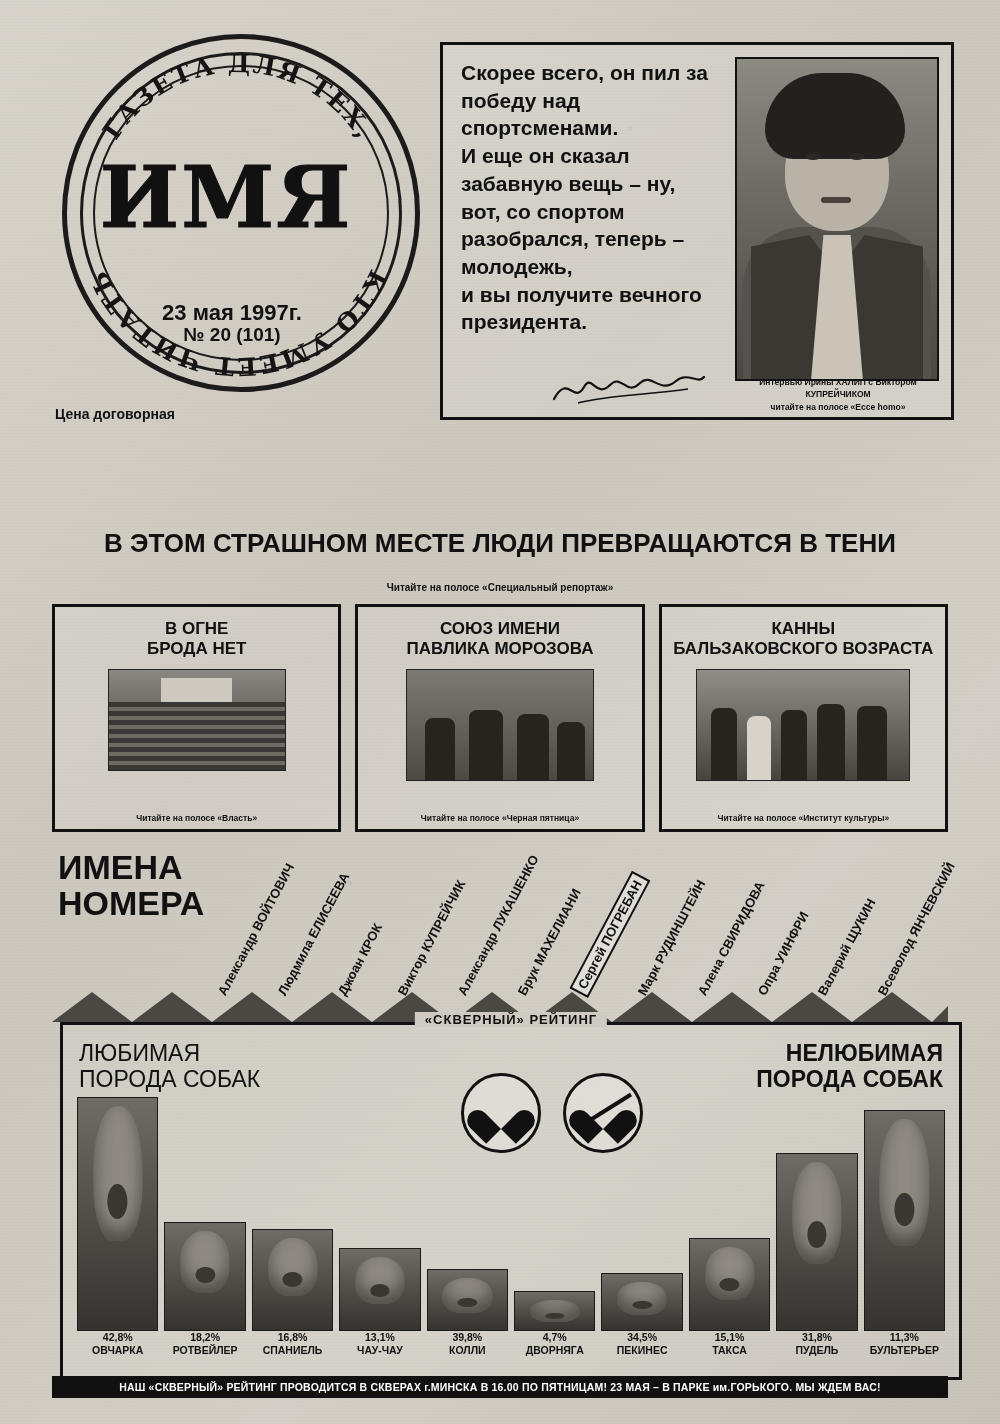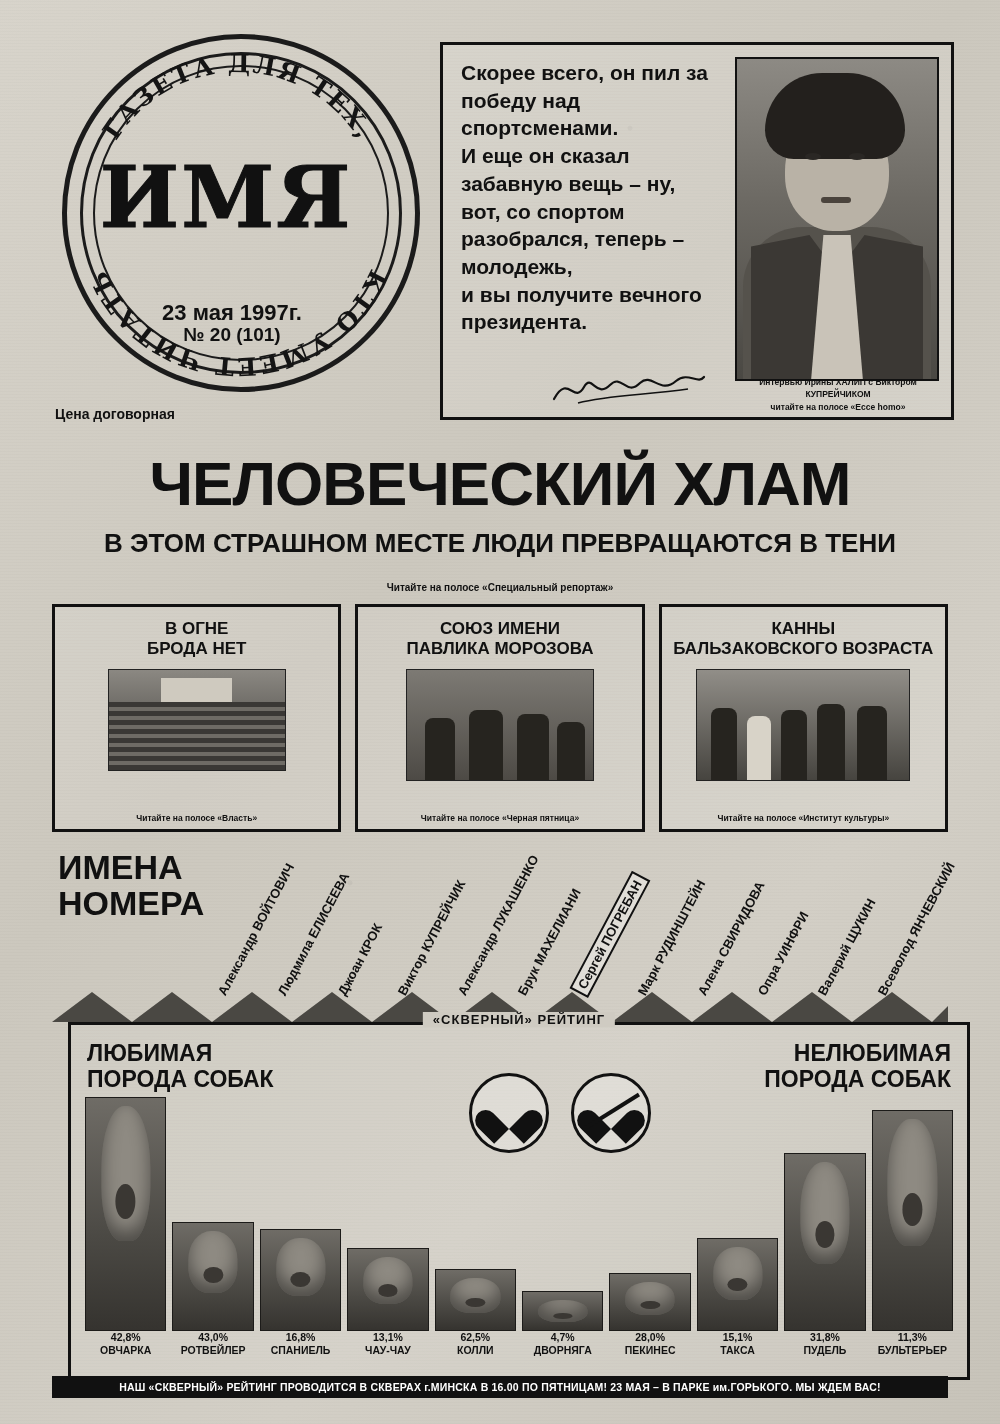--- a/index.html
+++ b/index.html
@@ -82,24 +82,24 @@
   
   .names-band{position:absolute;left:52px;top:846px;width:896px;height:176px;}
   .names-title{position:absolute;left:6px;top:4px;font-size:34px;font-weight:bold;line-height:1.05;}
   .name-items{position:absolute;left:176px;top:0;width:720px;height:176px;}
   .name-item{position:absolute;bottom:24px;transform-origin:left bottom;transform:rotate(-62deg);
     font-size:13px;font-weight:bold;white-space:nowrap;}
   .name-item.boxed{border:2px solid #111;padding:1px 4px;background:rgba(255,255,255,0.35);}
   .zig{position:absolute;left:0;right:0;bottom:0;height:40px;}
 
   
-  .rating{position:absolute;left:68px;top:1022px;width:896px;height:352px;border:3px solid #111;background:rgba(255,255,255,0.08);}
+  .rating{position:absolute;left:60px;top:1022px;width:896px;height:352px;border:3px solid #111;background:rgba(255,255,255,0.08);}
   .rating-tab{position:absolute;left:50%;transform:translateX(-50%);top:-13px;background:#cfcbc2;
     padding:0 10px;font-size:13px;font-weight:bold;letter-spacing:1px;}
-  .lbl-left{position:absolute;left:16px;top:16px;font-size:23px;font-weight:bold;line-height:1.12;}
+  .lbl-left{position:absolute;left:16px;top:16px;font-size:23px;font-weight:normal;line-height:1.12;}
   .lbl-right{position:absolute;right:16px;top:16px;font-size:23px;font-weight:bold;line-height:1.12;text-align:right;}
   .heart-badge{position:absolute;top:48px;width:74px;height:74px;border-radius:50%;border:3px solid #111;
     display:flex;align-items:center;justify-content:center;background:rgba(255,255,255,0.25);}
   .heart-badge.like{left:398px;}
   .heart-badge.dislike{left:500px;}
   .heart{width:42px;height:42px;position:relative;}
   .heart:before,.heart:after{content:"";position:absolute;width:21px;height:33px;background:#111;border-radius:21px 21px 0 0;top:4px;}
   .heart:before{left:21px;transform:rotate(45deg);transform-origin:0 100%;}
   .heart:after{left:0;transform:rotate(-45deg);transform-origin:100% 100%;}
   .slash{position:absolute;left:4px;top:34px;width:66px;height:4px;background:#111;transform:rotate(-32deg);}
@@ -159,21 +159,20 @@
       <div class="eyeL"></div>
         <div class="eyeR"></div>
         <div class="mouth"></div>
     </div>
     <div class="cutline-q">
       <div>Интервью Ирины ХАЛИП с Виктором КУПРЕЙЧИКОМ</div>
       <div>читайте на полосе «Ecce homo»</div>
     </div>
   </div>
 
-  <div class="headline">ЧЕЛОВЕЧЕСКИЙ ХЛАМ</div>
   <div class="subhead">В ЭТОМ СТРАШНОМ МЕСТЕ ЛЮДИ ПРЕВРАЩАЮТСЯ В ТЕНИ</div>
   <div class="readon-main">Читайте на полосе «Специальный репортаж»</div>
 
   <div class="teasers">
     <div class="teaser t2">
       <h3 style="white-space:pre-line">В ОГНЕ
 БРОДА НЕТ</h3>
       <div class="t-photo">
         <div class="hall-top"></div>
           <div class="hall-rows"></div>
@@ -273,41 +272,41 @@
         <div class="bar" style="height: 94.2897%;">
           <div class="paw"></div>
         </div>
       </div>
     <div class="bar-labels" id="bar-labels">
         <div class="bl">
           <div>42,8%</div>
           <div>ОВЧАРКА</div>
         </div>
         <div class="bl">
-          <div>43,0%</div>
+          <div>18,2%</div>
           <div>РОТВЕЙЛЕР</div>
         </div>
         <div class="bl">
           <div>16,8%</div>
           <div>СПАНИЕЛЬ</div>
         </div>
         <div class="bl">
           <div>13,1%</div>
           <div>ЧАУ-ЧАУ</div>
         </div>
         <div class="bl">
-          <div>62,5%</div>
+          <div>39,8%</div>
           <div>КОЛЛИ</div>
         </div>
         <div class="bl">
           <div>4,7%</div>
           <div>ДВОРНЯГА</div>
         </div>
         <div class="bl">
-          <div>28,0%</div>
+          <div>34,5%</div>
           <div>ПЕКИНЕС</div>
         </div>
         <div class="bl">
           <div>15,1%</div>
           <div>ТАКСА</div>
         </div>
         <div class="bl">
           <div>31,8%</div>
           <div>ПУДЕЛЬ</div>
         </div>

